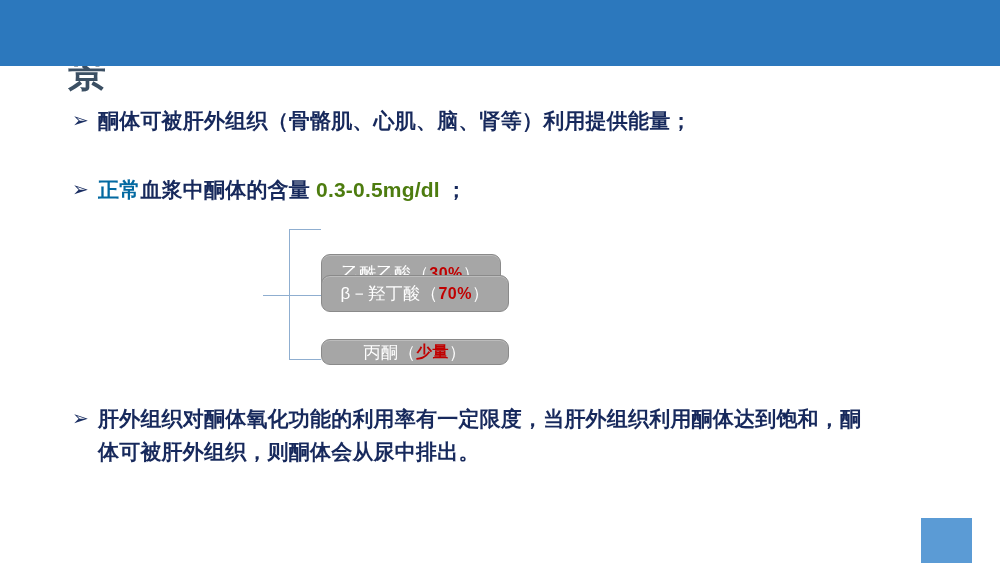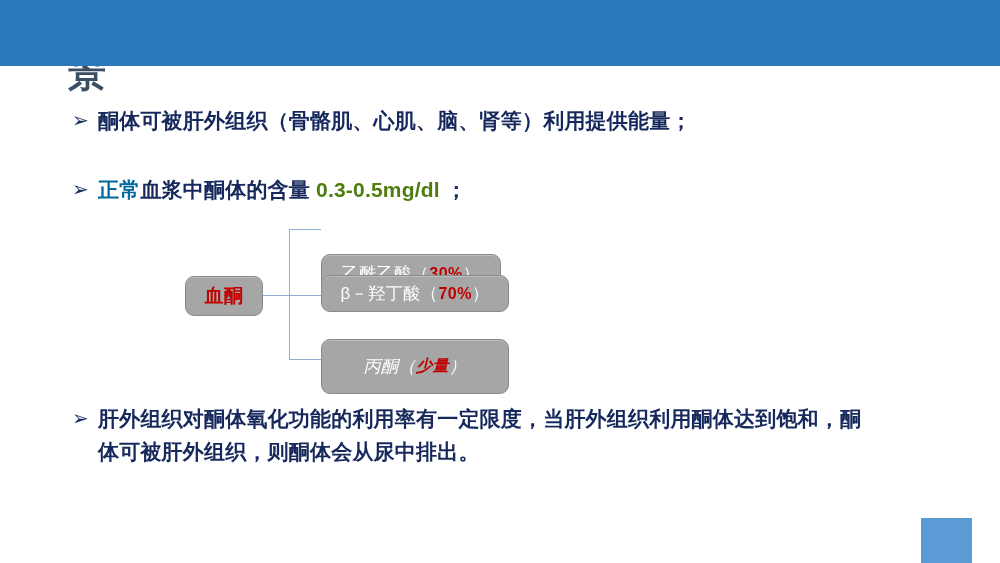--- a/index.html
+++ b/index.html
@@ -115,21 +115,21 @@
     left: 0px;
     top: 68px;
     width: 78px;
     height: 40px;
     font-size: 19px;
     font-weight: 700;
     color: #c00000;
   }
   .node-a { left: 136px; top: 2px;   width: 180px; height: 39px; margin-top: 44px; }
   .node-b { left: 136px; top: 67px;  width: 188px; height: 37px; }
-  .node-c { left: 136px; top: 131px; width: 188px; height: 55px; font-style: italic; }
+  .node-c { left: 136px; top: 131px; width: 188px; height: 26px; }
 
   .node-pct { color: #c00000; font-weight: 700; font-size: 16px; }
   .node-txt { color: #ffffff; }
 
   .connector {
     position: absolute;
     border-color: #8faed0;
     border-style: solid;
   }
   .conn-stem {
@@ -179,23 +179,20 @@
   <span class="bullet-text"><span class="tx-red">正常</span><span class="tx-navy">血浆中酮体的含量  </span><span class="val-red">0.3-0.5mg/dl</span><span class="tx-navy"> ；</span></span>
 </div>
 
 <div class="diagram">
   <div class="connector conn-stem"></div>
   <div class="connector conn-spine"></div>
   <div class="connector conn-a"></div>
   <div class="connector conn-b"></div>
   <div class="connector conn-c"></div>
 
-  <div class="node node-root">
-    <span>血酮</span>
-  </div>
 
   <div class="node node-a">
     <span class="node-txt">乙酰乙酸（</span>
       <span class="node-pct">30%</span>
       <span class="node-txt">）</span>
   </div>
 
   <div class="node node-b">
     <span class="node-txt">β－羟丁酸（</span>
       <span class="node-pct">70%</span>

